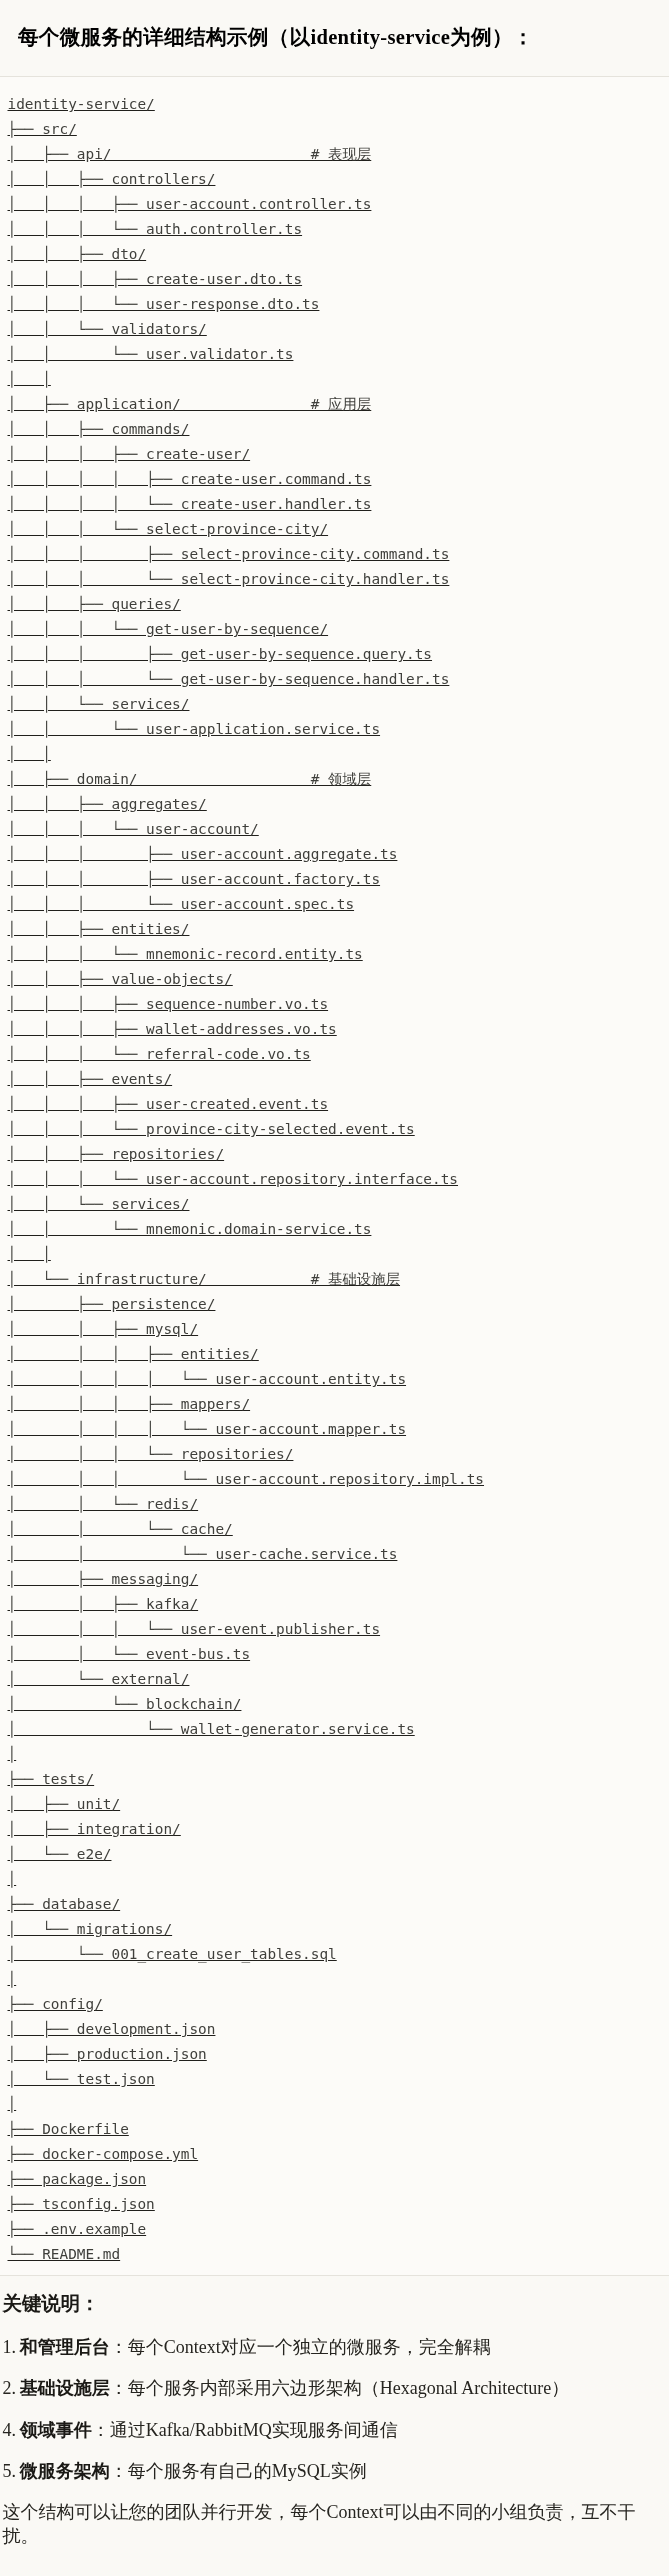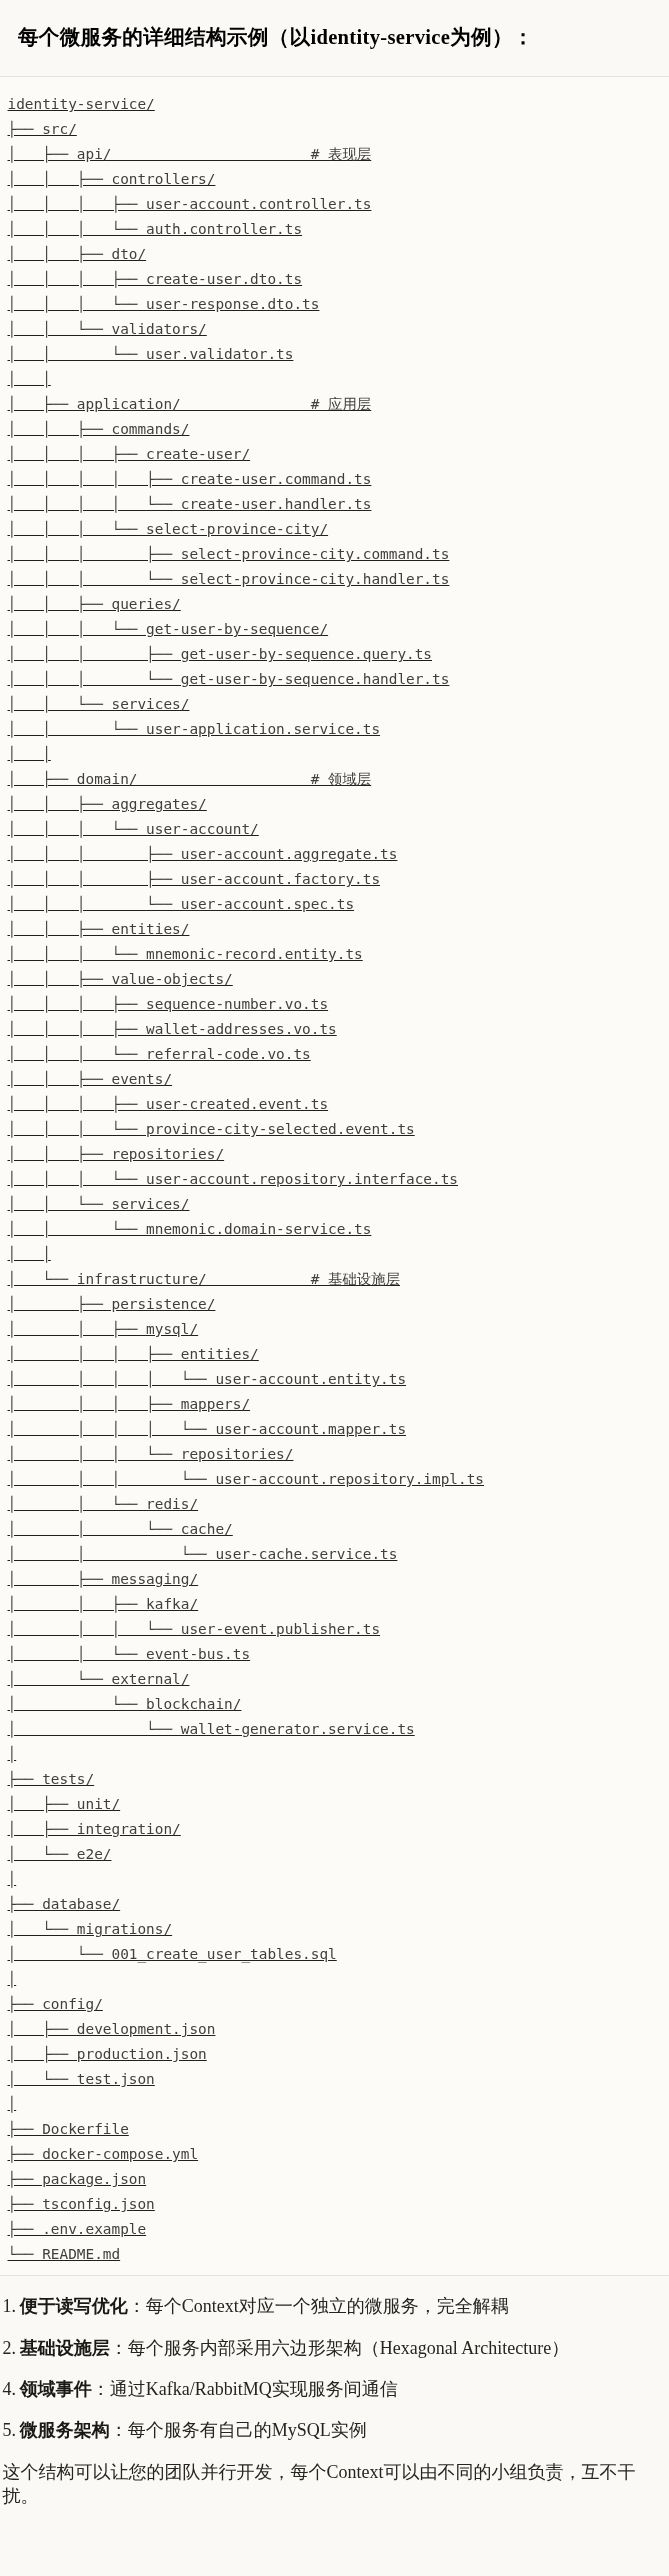--- a/index.html
+++ b/index.html
@@ -161,23 +161,24 @@
 │
 ├── Dockerfile
 ├── docker-compose.yml
 ├── package.json
 ├── tsconfig.json
 ├── .env.example
 └── README.md</pre>
 </div>
 
 <div class="notes">
+  <h2 class="notes-heading">关键说明：</h2>
 
   <div class="note-item">
-      <span class="note-num">1.</span><span class="note-label">便于读写优化</span><span class="note-text">：每个Context对应一个独立的微服务，完全解耦</span>
+      <span class="note-num">1.</span><span class="note-label">和管理后台</span><span class="note-text">：每个Context对应一个独立的微服务，完全解耦</span>
     </div>
     <div class="note-item">
       <span class="note-num">2.</span><span class="note-label">基础设施层</span><span class="note-text">：每个服务内部采用六边形架构（Hexagonal Architecture）</span>
     </div>
     <div class="note-item">
       <span class="note-num">4.</span><span class="note-label">领域事件</span><span class="note-text">：通过Kafka/RabbitMQ实现服务间通信</span>
     </div>
     <div class="note-item">
       <span class="note-num">5.</span><span class="note-label">微服务架构</span><span class="note-text">：每个服务有自己的MySQL实例</span>
     </div>

